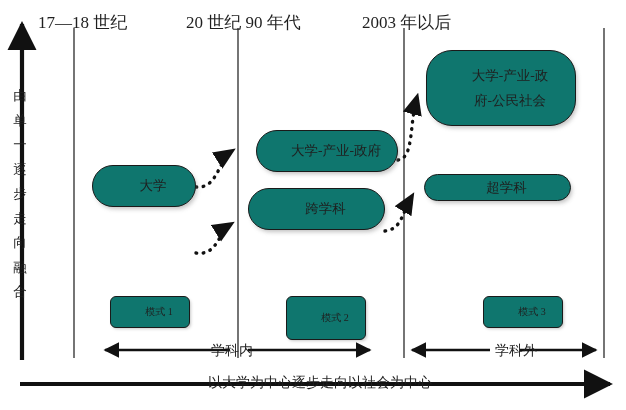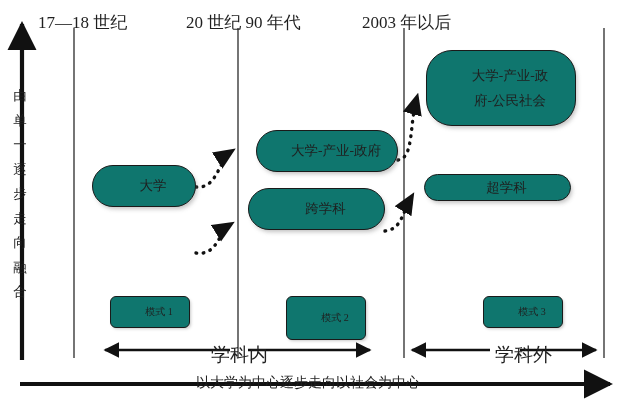--- a/index.html
+++ b/index.html
@@ -47,21 +47,21 @@
     box-shadow:2px 3px 4px -1px rgba(120,120,120,0.45);
     padding-left:18px;
   }
   .node.pill{border-radius:22px;}
   .node.bigpill{border-radius:26px;line-height:25px;}
   .node.mode{border-radius:6px;font-size:10px;
              box-shadow:1.5px 2px 3px -1px rgba(120,120,120,0.40);}
 
   .flow-label{
     position:absolute;
-    font-size:19px;
+    font-size:14px;
     white-space:nowrap;
     color:#1f1f1f;
   }
   .bottom-label{
     position:absolute;
     font-size:14px;
     white-space:nowrap;
     color:#1f1f1f;
   }
 </style>
@@ -143,15 +143,15 @@
 
   <div class="node pill" style="left:424px;top:174px;width:147px;height:27px;">超学科</div>
 
   <div class="node mode" style="left:110px;top:296px;width:80px;height:32px;">模式 1</div>
   <div class="node mode" style="left:286px;top:296px;width:80px;height:44px;">模式 2</div>
   <div class="node mode" style="left:450px;top:296px;width:80px;height:32px;margin-left:33px;">模式 3</div>
 
   <div class="flow-label" style="left:211px;top:342px;">学科内</div>
   <div class="flow-label" style="left:495px;top:342px;">学科外</div>
 
-  <div class="bottom-label" style="left:196px;top:374px;text-align:right;">以大学为中心逐步走向以社会为中心</div>
+  <div class="bottom-label" style="left:208px;top:374px;text-align:right;">以大学为中心逐步走向以社会为中心</div>
 
 </div>
 
 </body></html>

